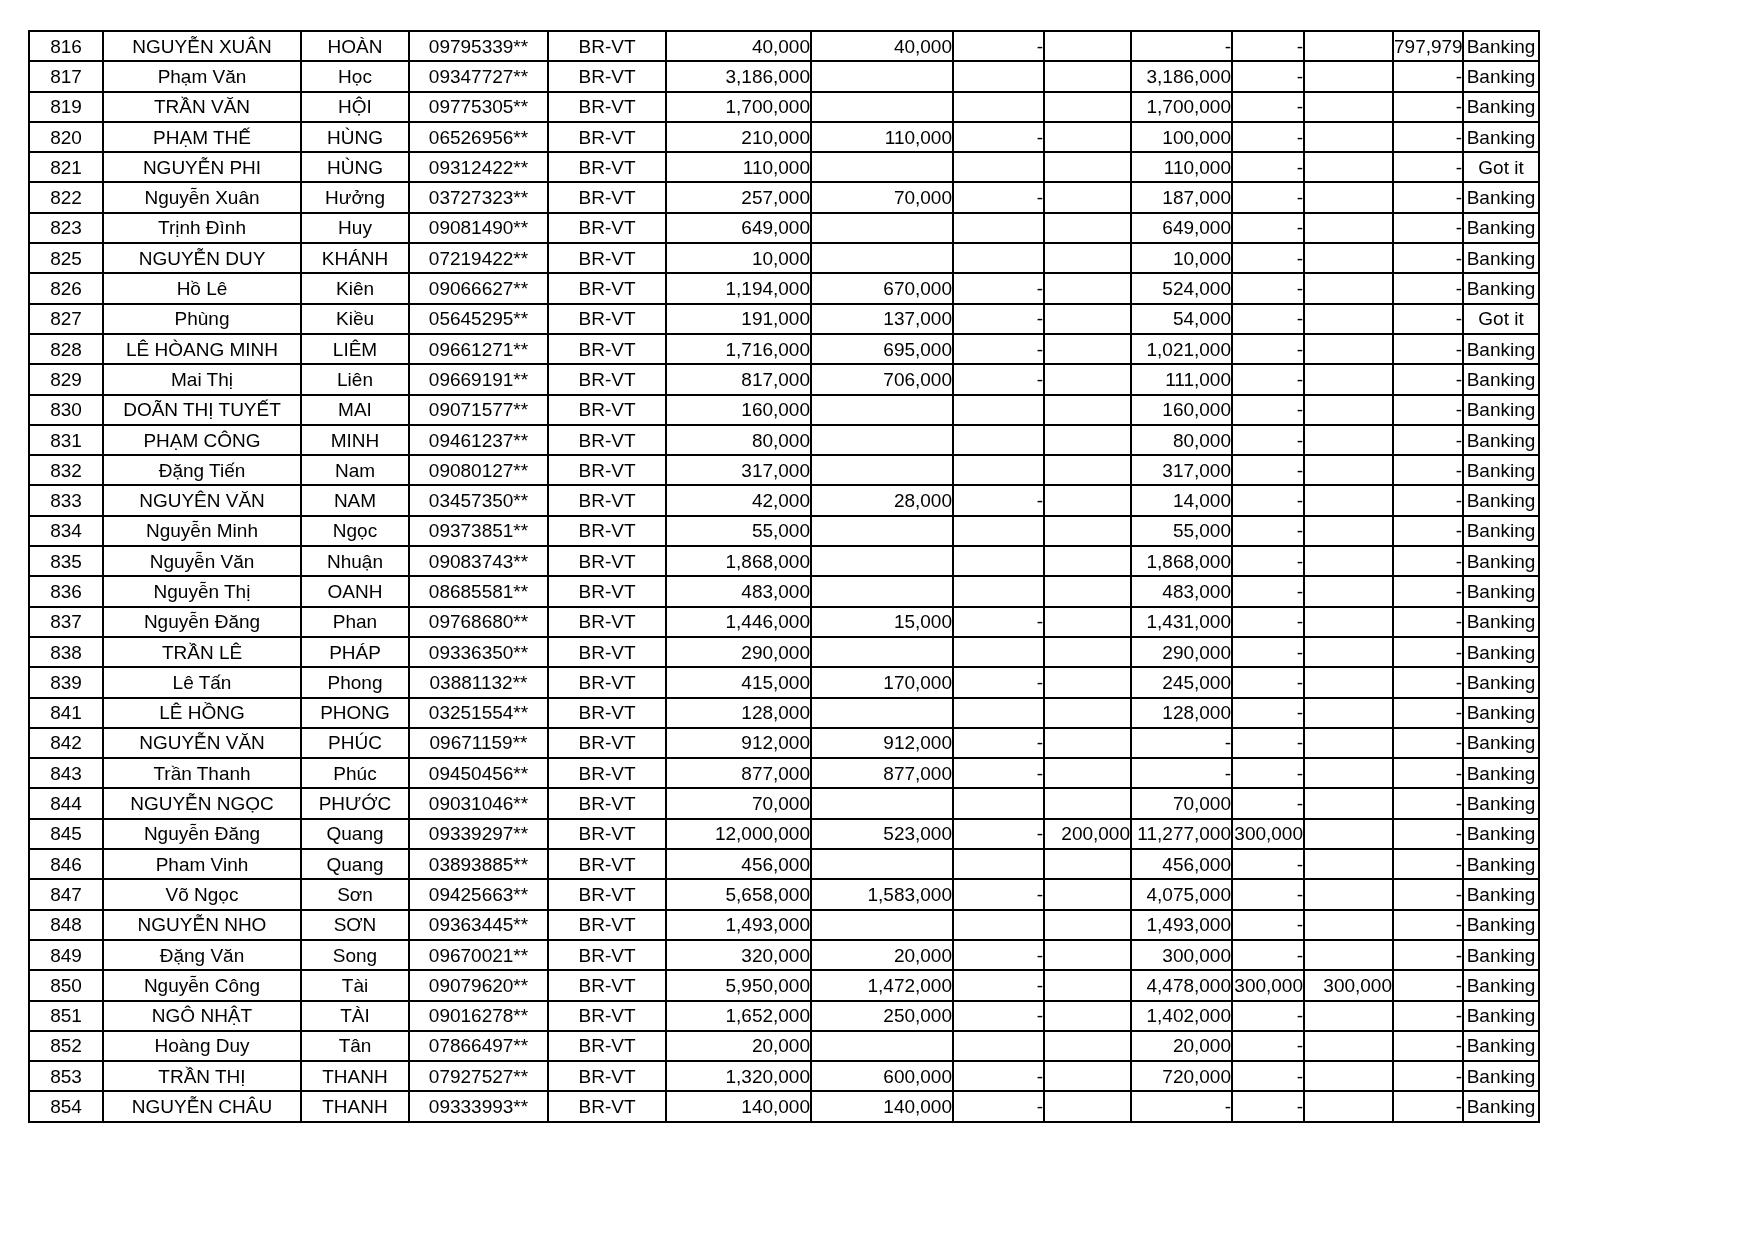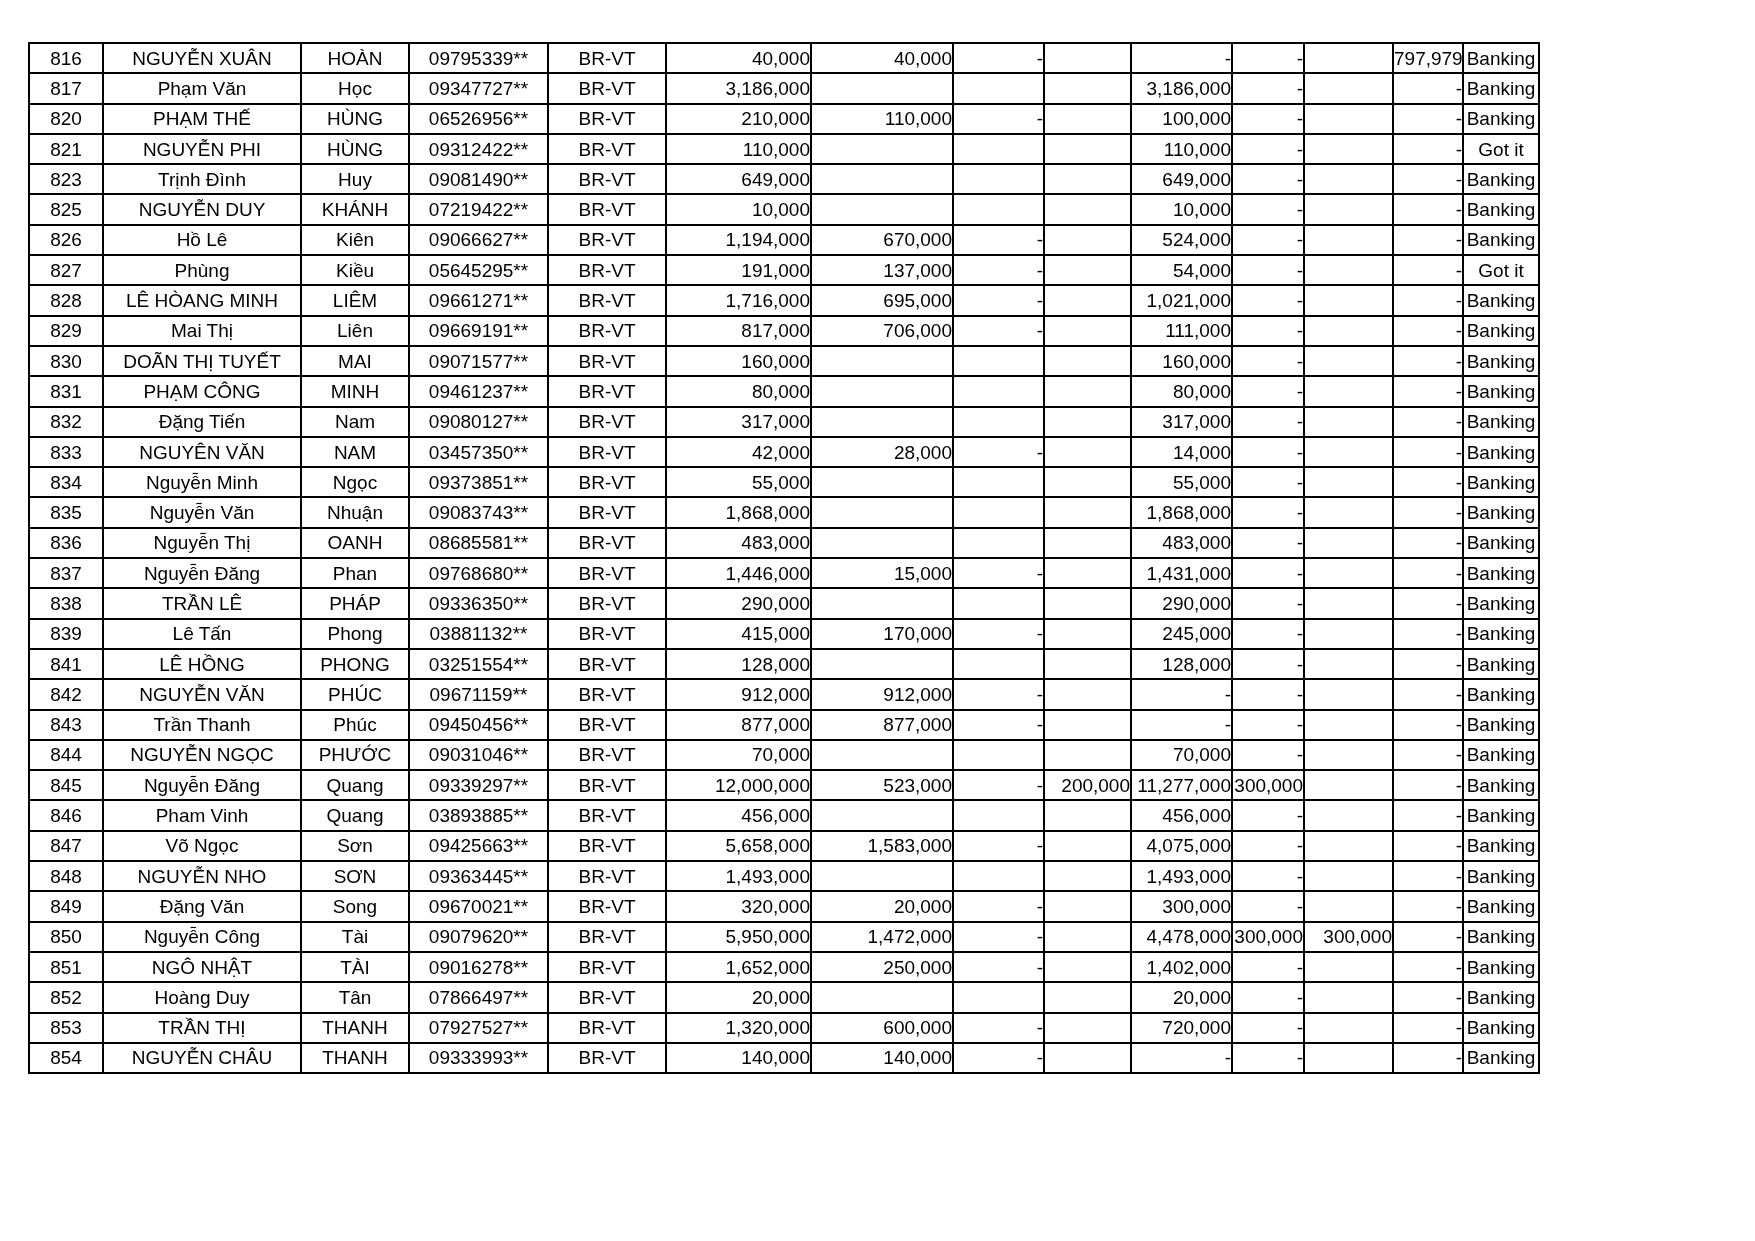--- a/index.html
+++ b/index.html
@@ -11,21 +11,21 @@
     width: 1755px;
     height: 1241px;
     overflow: hidden;
     position: relative;
     font-family: "Liberation Sans", "DejaVu Sans", sans-serif;
     color: #000000;
   }
   .sheet {
     position: absolute;
     left: 28px;
-    top: 42px;
+    top: 30px;
   }
   table.grid {
     border-collapse: collapse;
     table-layout: fixed;
     width: 1510px;
     background: #ffffff;
   }
   table.grid td {
     border: 2px solid #000000;
     height: 28.3px;
@@ -87,20 +87,36 @@
           <td class="al-r"></td>
           <td class="al-r"></td>
           <td class="al-r"></td>
           <td class="al-r">3,186,000</td>
           <td class="al-r">-</td>
           <td class="al-r"></td>
           <td class="al-r">-</td>
           <td class="al-c">Banking</td>
         </tr>
         <tr>
+          <td class="al-c">819</td>
+          <td class="al-c">TRẦN VĂN</td>
+          <td class="al-c">HỘI</td>
+          <td class="al-c">09775305**</td>
+          <td class="al-c">BR-VT</td>
+          <td class="al-r">1,700,000</td>
+          <td class="al-r"></td>
+          <td class="al-r"></td>
+          <td class="al-r"></td>
+          <td class="al-r">1,700,000</td>
+          <td class="al-r">-</td>
+          <td class="al-r"></td>
+          <td class="al-r">-</td>
+          <td class="al-c">Banking</td>
+        </tr>
+        <tr>
           <td class="al-c">820</td>
           <td class="al-c">PHẠM THẾ</td>
           <td class="al-c">HÙNG</td>
           <td class="al-c">06526956**</td>
           <td class="al-c">BR-VT</td>
           <td class="al-r">210,000</td>
           <td class="al-r">110,000</td>
           <td class="al-r">-</td>
           <td class="al-r"></td>
           <td class="al-r">100,000</td>
@@ -117,20 +133,36 @@
           <td class="al-c">BR-VT</td>
           <td class="al-r">110,000</td>
           <td class="al-r"></td>
           <td class="al-r"></td>
           <td class="al-r"></td>
           <td class="al-r">110,000</td>
           <td class="al-r">-</td>
           <td class="al-r"></td>
           <td class="al-r">-</td>
           <td class="al-c">Got it</td>
+        </tr>
+        <tr>
+          <td class="al-c">822</td>
+          <td class="al-c">Nguyễn Xuân</td>
+          <td class="al-c">Hưởng</td>
+          <td class="al-c">03727323**</td>
+          <td class="al-c">BR-VT</td>
+          <td class="al-r">257,000</td>
+          <td class="al-r">70,000</td>
+          <td class="al-r">-</td>
+          <td class="al-r"></td>
+          <td class="al-r">187,000</td>
+          <td class="al-r">-</td>
+          <td class="al-r"></td>
+          <td class="al-r">-</td>
+          <td class="al-c">Banking</td>
         </tr>
         <tr>
           <td class="al-c">823</td>
           <td class="al-c">Trịnh Đình</td>
           <td class="al-c">Huy</td>
           <td class="al-c">09081490**</td>
           <td class="al-c">BR-VT</td>
           <td class="al-r">649,000</td>
           <td class="al-r"></td>
           <td class="al-r"></td>

